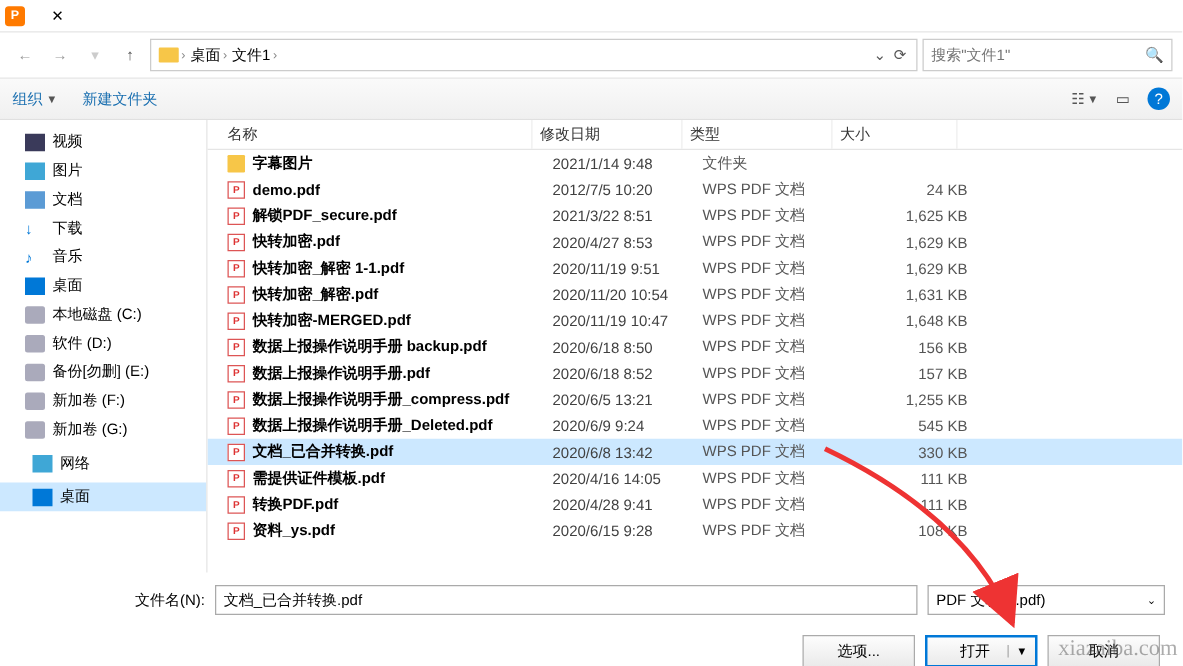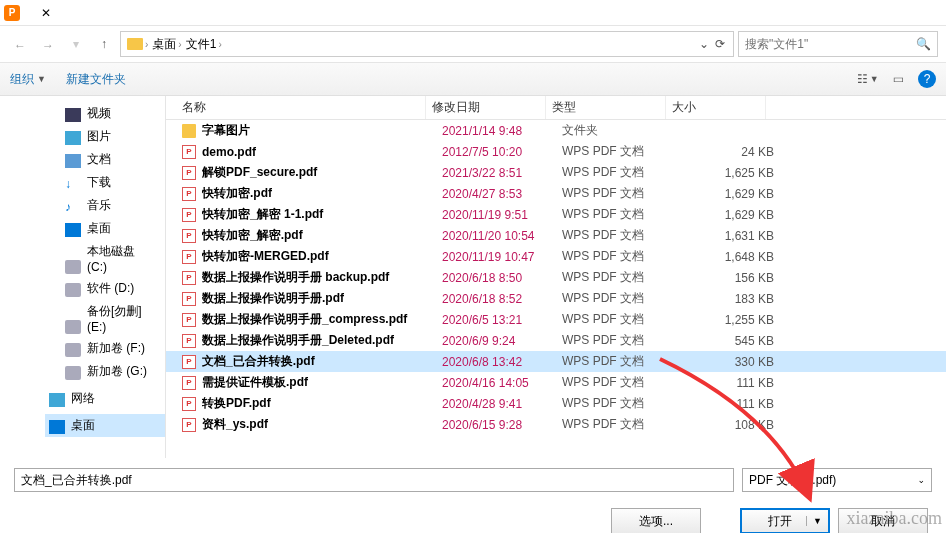--- a/index.html
+++ b/index.html
@@ -19,23 +19,23 @@
 .searchbox { width: 200px; height: 26px; border: 1px solid #ccc; display: flex; align-items: center; padding: 0 6px; color: #888; }
 .searchbox input { border: none; outline: none; flex: 1; font-size: 12px; }
 .searchbox .sicon { color: #555; }
 .toolbar { height: 34px; background: linear-gradient(#fafafa,#f0f0f0); border-top: 1px solid #e5e5e5; border-bottom: 1px solid #e0e0e0; display: flex; align-items: center; padding: 0 10px; gap: 20px; }
 .toolbar .tb-btn { color: #1a6fb0; cursor: pointer; display: flex; align-items: center; gap: 3px; }
 .toolbar .right { margin-left: auto; display: flex; align-items: center; gap: 14px; }
 .view-chunk { display: flex; align-items: center; gap: 2px; color: #555; }
 .help-icon { width: 18px; height: 18px; border-radius: 50%; background: #0078d7; color: #fff; display: flex; align-items: center; justify-content: center; font-size: 12px; }
 .main { display: flex; height: 362px; }
 .sidebar { width: 166px; border-right: 1px solid #e5e5e5; overflow-y: auto; padding: 6px 0; }
-.sb-item { display: flex; align-items: flex-end; gap: 6px; padding: 3px 8px 3px 20px; cursor: pointer; margin-left: 45px; }
+.sb-item { display: flex; align-items: center; gap: 6px; padding: 3px 8px 3px 20px; cursor: pointer; }
 .sb-item.selected { background: #cce8ff; }
-.sb-item.group { padding-left: 4px; margin-top: 4px; }
+.sb-item.group { padding-left: 26px; margin-top: 4px; }
 .sb-ico { width: 16px; height: 14px; flex-shrink: 0; }
 .sb-ico.disk { background: #aab; border-radius: 2px; }
 .sb-ico.vid { background: #3a3a5a; }
 .sb-ico.pic { background: #3fa7d6; }
 .sb-ico.doc { background: #5b9bd5; }
 .sb-ico.dl { background: transparent; color:#0078d7; }
 .sb-ico.music { background: transparent; color:#0078d7; }
 .sb-ico.desk { background: #0078d7; }
 .sb-ico.net { background: #3fa7d6; }
 .filepanel { flex: 1; display: flex; flex-direction: column; }
@@ -46,32 +46,32 @@
 .fh-col.type { width: 120px; }
 .fh-col.size { width: 100px; }
 .filelist { flex: 1; overflow-y: auto; }
 .frow { height: 21px; display: flex; align-items: center; padding-left: 16px; cursor: pointer; }
 .frow.selected { background: #cce8ff; }
 .frow .fico { width: 14px; height: 14px; margin-right: 6px; flex-shrink: 0; display:flex; align-items:center; justify-content:center; }
 .frow .fico.pdf { background:#fff; border:1px solid #d55; position:relative; }
 .frow .fico.pdf::after { content:"P"; color:#d33; font-size:8px; font-weight:bold; }
 .frow .fico.fold { background: #f7c648; border-radius:1px; }
 .frow .fname { width: 240px; overflow: hidden; text-overflow: ellipsis; white-space: nowrap; font-weight: bold; }
-.frow .fdate { width: 120px; color: #be185d; }
+.frow .fdate { width: 120px; color: #404040; }
 .frow .ftype { width: 120px; color: #555; }
 .frow .fsize { width: 92px; text-align: right; color: #555; }
 .bottombar { padding: 10px 14px 0 14px; }
 .fnrow { display: flex; align-items: center; gap: 8px; margin-bottom: 16px; }
 .fnlabel { width: 150px; text-align: right; }
 .fninput { flex: 1; height: 24px; border: 1px solid #aaa; padding: 0 6px; font-size: 12px; }
 .filterdd { width: 190px; height: 24px; border: 1px solid #aaa; display: flex; align-items: center; padding: 0 6px; justify-content: space-between; }
 .btnrow { display: flex; justify-content: flex-end; gap: 8px; padding-right: 4px; }
 .btn { width: 90px; height: 26px; border: 1px solid #aaa; background: linear-gradient(#fdfdfd,#eaeaea); display: flex; align-items: center; justify-content: center; cursor: pointer; }
 .btn.primary { border: 2px solid #0078d7; }
-.btn.split { width: 90px; justify-content: space-between; padding: 0 6px 0 26px; margin-left: 31px; }
+.btn.split { width: 90px; justify-content: space-between; padding: 0 6px 0 26px; }
 .red-arrow { position: absolute; left: 655px; top: 354px; }
 .watermark { position: absolute; right: 4px; bottom: 4px; opacity: 0.4; font-size: 18px; font-family: serif; color: #333; }
 </style>
 </head>
 <body>
 
 <div class="titlebar">
   <div class="app-icon">P</div>
   <div class="close">✕</div>
 </div>
@@ -235,21 +235,21 @@
           <span class="fname">数据上报操作说明手册 backup.pdf</span>
           <span class="fdate">2020/6/18 8:50</span>
           <span class="ftype">WPS PDF 文档</span>
           <span class="fsize">156 KB</span>
         </div>
         <div class="frow">
           <span class="fico pdf"></span>
           <span class="fname">数据上报操作说明手册.pdf</span>
           <span class="fdate">2020/6/18 8:52</span>
           <span class="ftype">WPS PDF 文档</span>
-          <span class="fsize">183 KB</span>
+          <span class="fsize">157 KB</span>
         </div>
         <div class="frow">
           <span class="fico pdf"></span>
           <span class="fname">数据上报操作说明手册_compress.pdf</span>
           <span class="fdate">2020/6/5 13:21</span>
           <span class="ftype">WPS PDF 文档</span>
           <span class="fsize">1,255 KB</span>
         </div>
         <div class="frow">
           <span class="fico pdf"></span>
@@ -285,20 +285,21 @@
           <span class="fdate">2020/6/15 9:28</span>
           <span class="ftype">WPS PDF 文档</span>
           <span class="fsize">108 KB</span>
         </div>
       </div>
   </div>
 </div>
 
 <div class="bottombar">
   <div class="fnrow">
+    <div class="fnlabel">文件名(N):</div>
     <input class="fninput" type="text" value="文档_已合并转换.pdf" style="">
     <div class="filterdd">
         <span>PDF 文档 (*.pdf)</span>
         <span style="font-size:9px">⌄</span>
       </div>
   </div>
   <div class="btnrow">
     <div class="btn">选项...</div>
     <div class="btn primary split">
         <span>打开</span>

